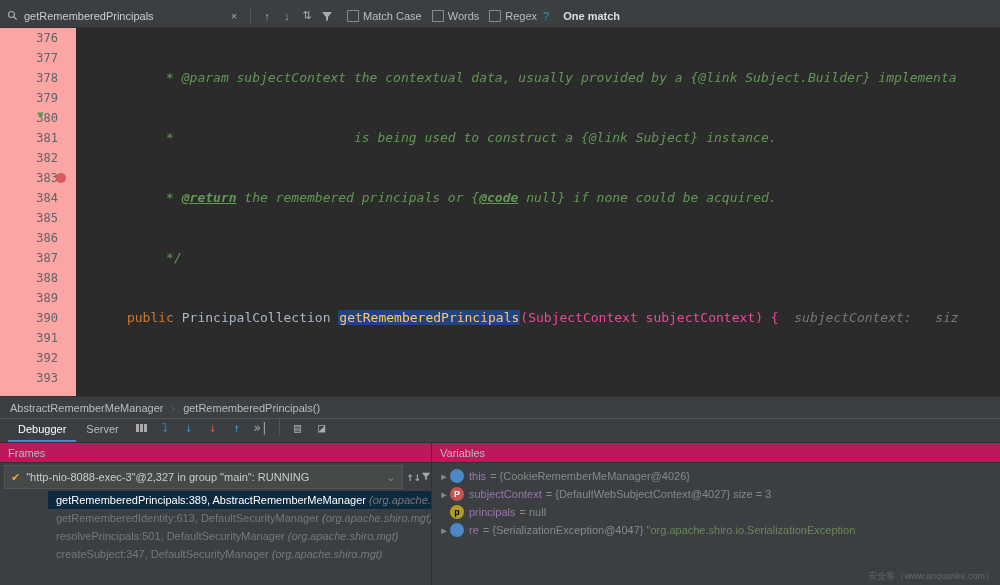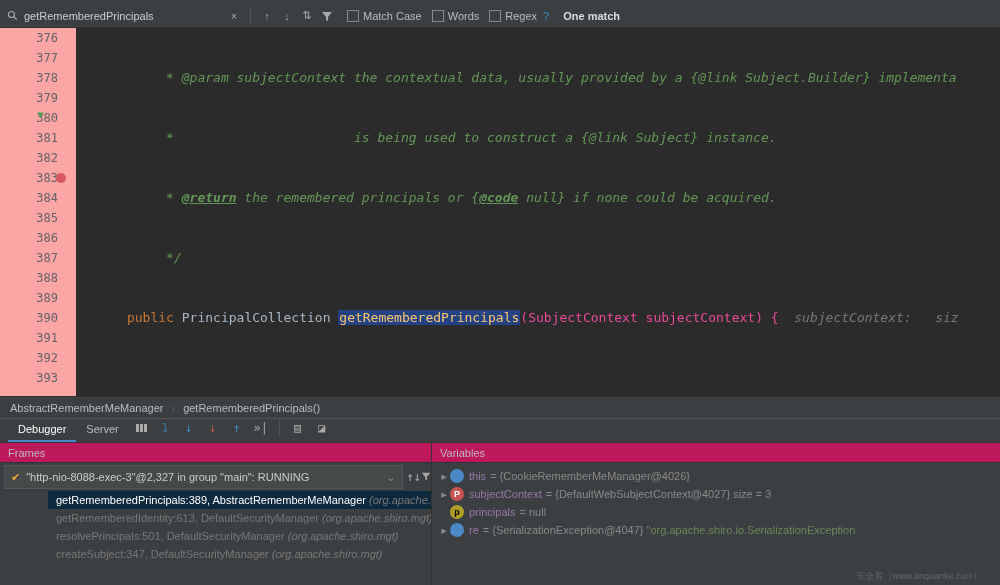--- a/index.html
+++ b/index.html
@@ -51,21 +51,21 @@
   .var-list { flex:1; padding:4px 6px; }
   .var-row { display:flex; align-items:center; font-size:11px; font-family:sans-serif; padding:2px 0; white-space:nowrap; }
   .var-row .tw { color:#888; width:12px; text-align:center; }
   .var-row .vic { width:14px;height:14px;border-radius:7px;display:flex;align-items:center;justify-content:center;font-size:9px;font-weight:bold;margin-right:5px; }
   .vic.obj { background:#4a88c7; color:#fff; }
   .vic.p { background:#c75450; color:#fff; }
   .vic.prim { background:#b09d25; color:#000; }
   .var-row .vn { color:#9876aa; }
   .var-row .vv { color:#888; margin-left:4px; }
   .var-row .vstr { color:#6a8759; }
-  .watermark { position:absolute; bottom:2px; right:18px; font-size:9px; color:#666; font-family:sans-serif; }
+  .watermark { position:absolute; bottom:2px; right:6px; font-size:9px; color:#666; font-family:sans-serif; }
 </style>
 </head>
 <body>
 
 <div class="tabs">
 </div>
 
 <div class="findbar">
   <span class="search-ic">
     <svg width="12" height="12" viewBox="0 0 16 16">

